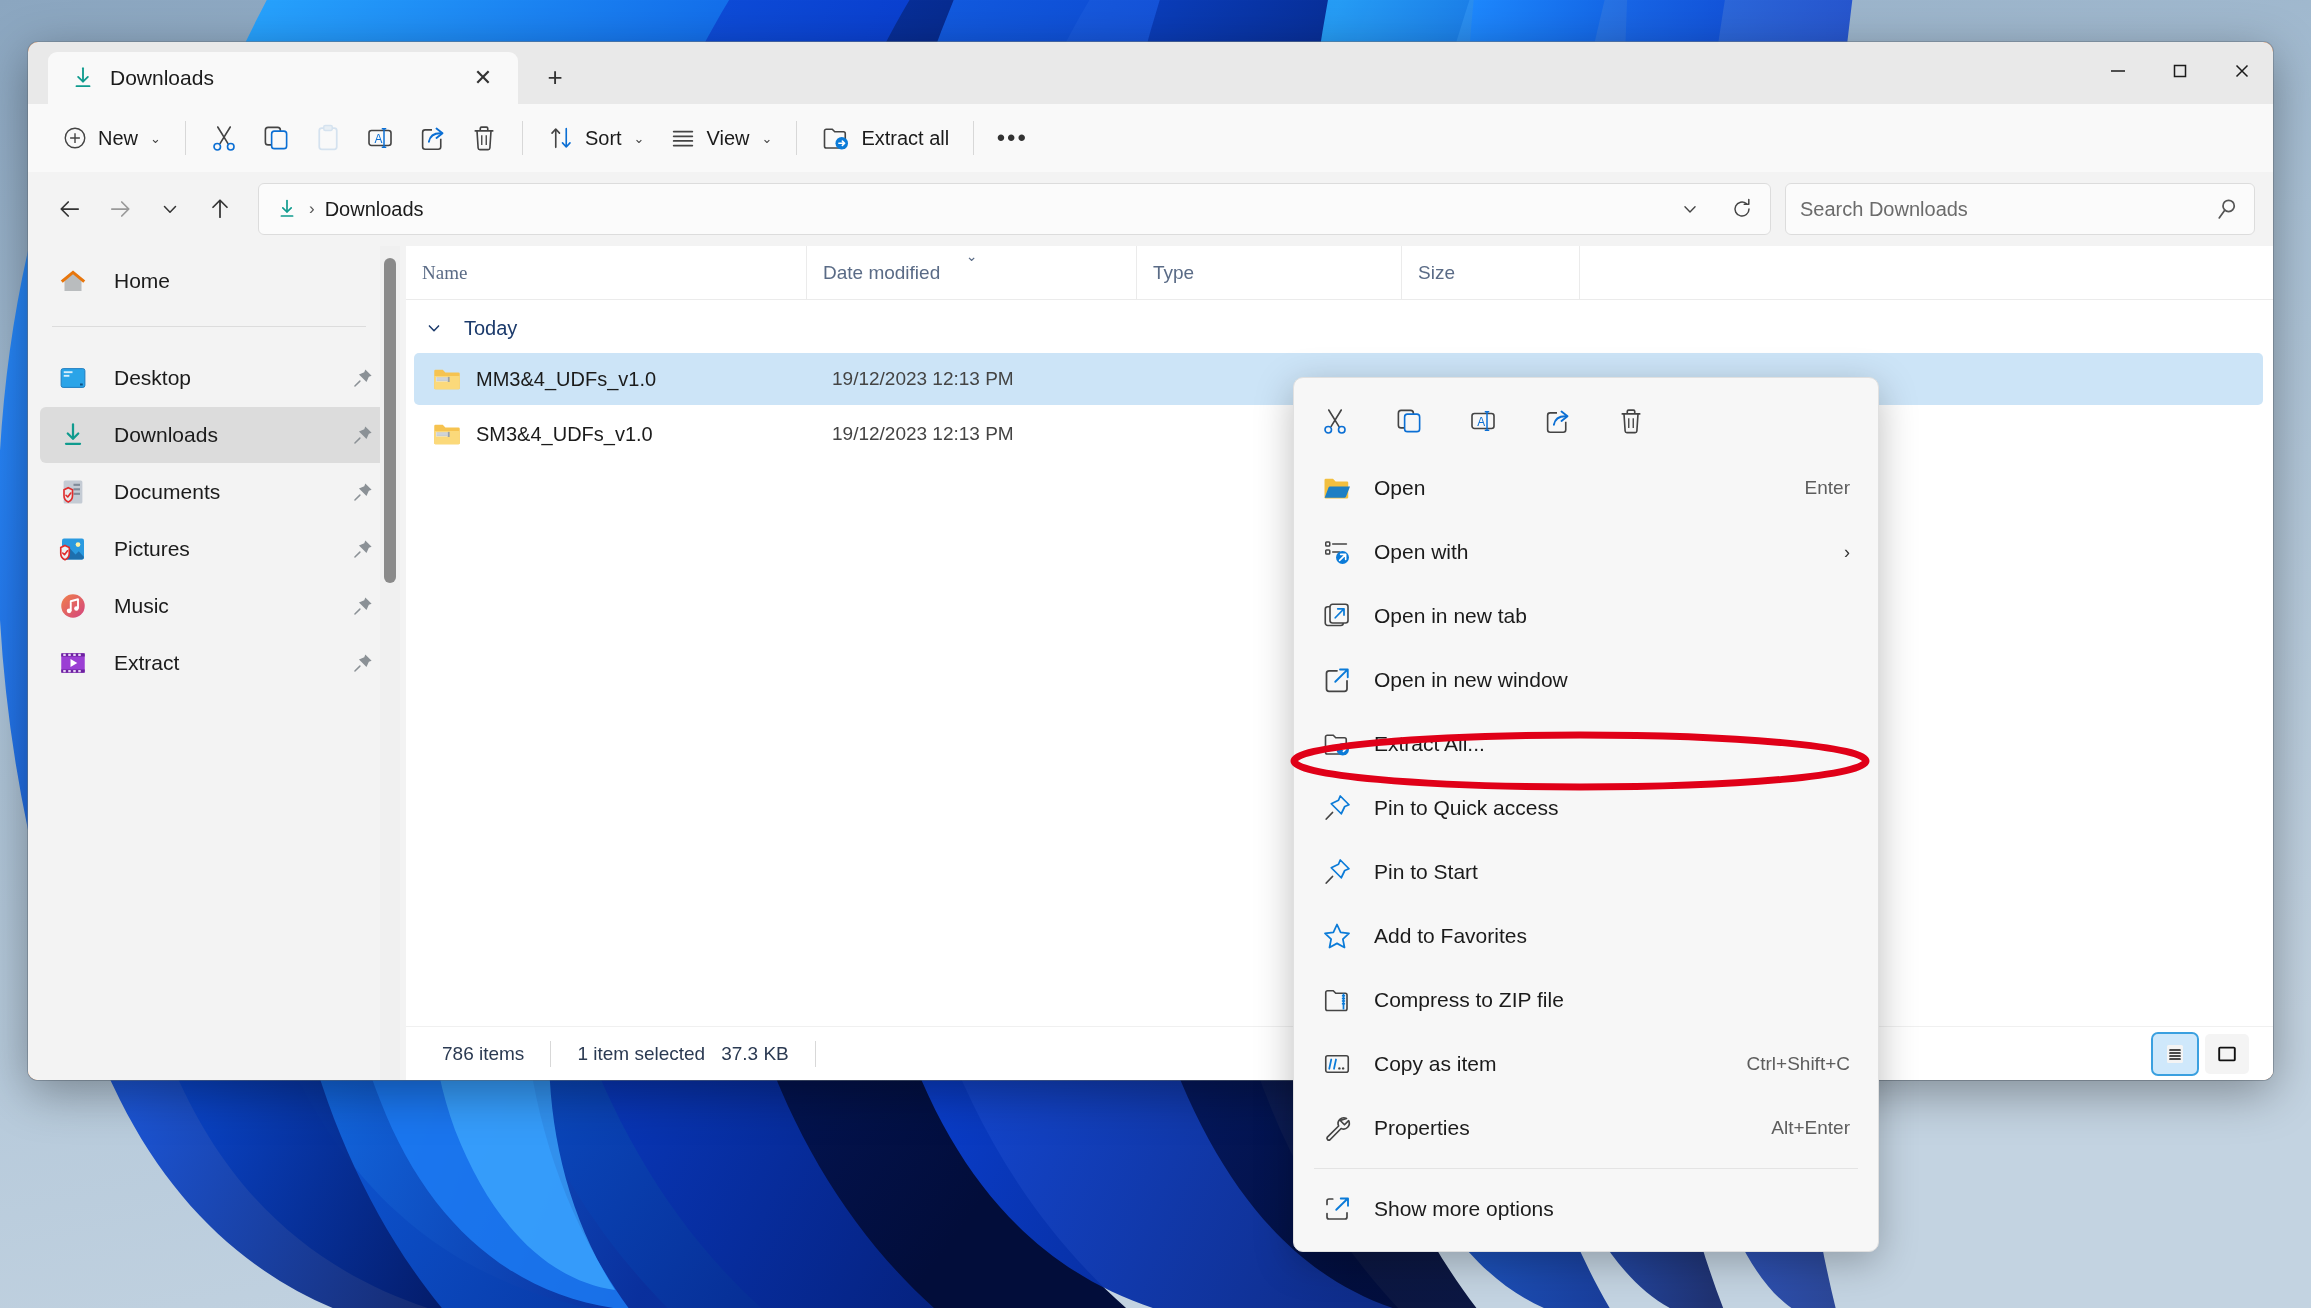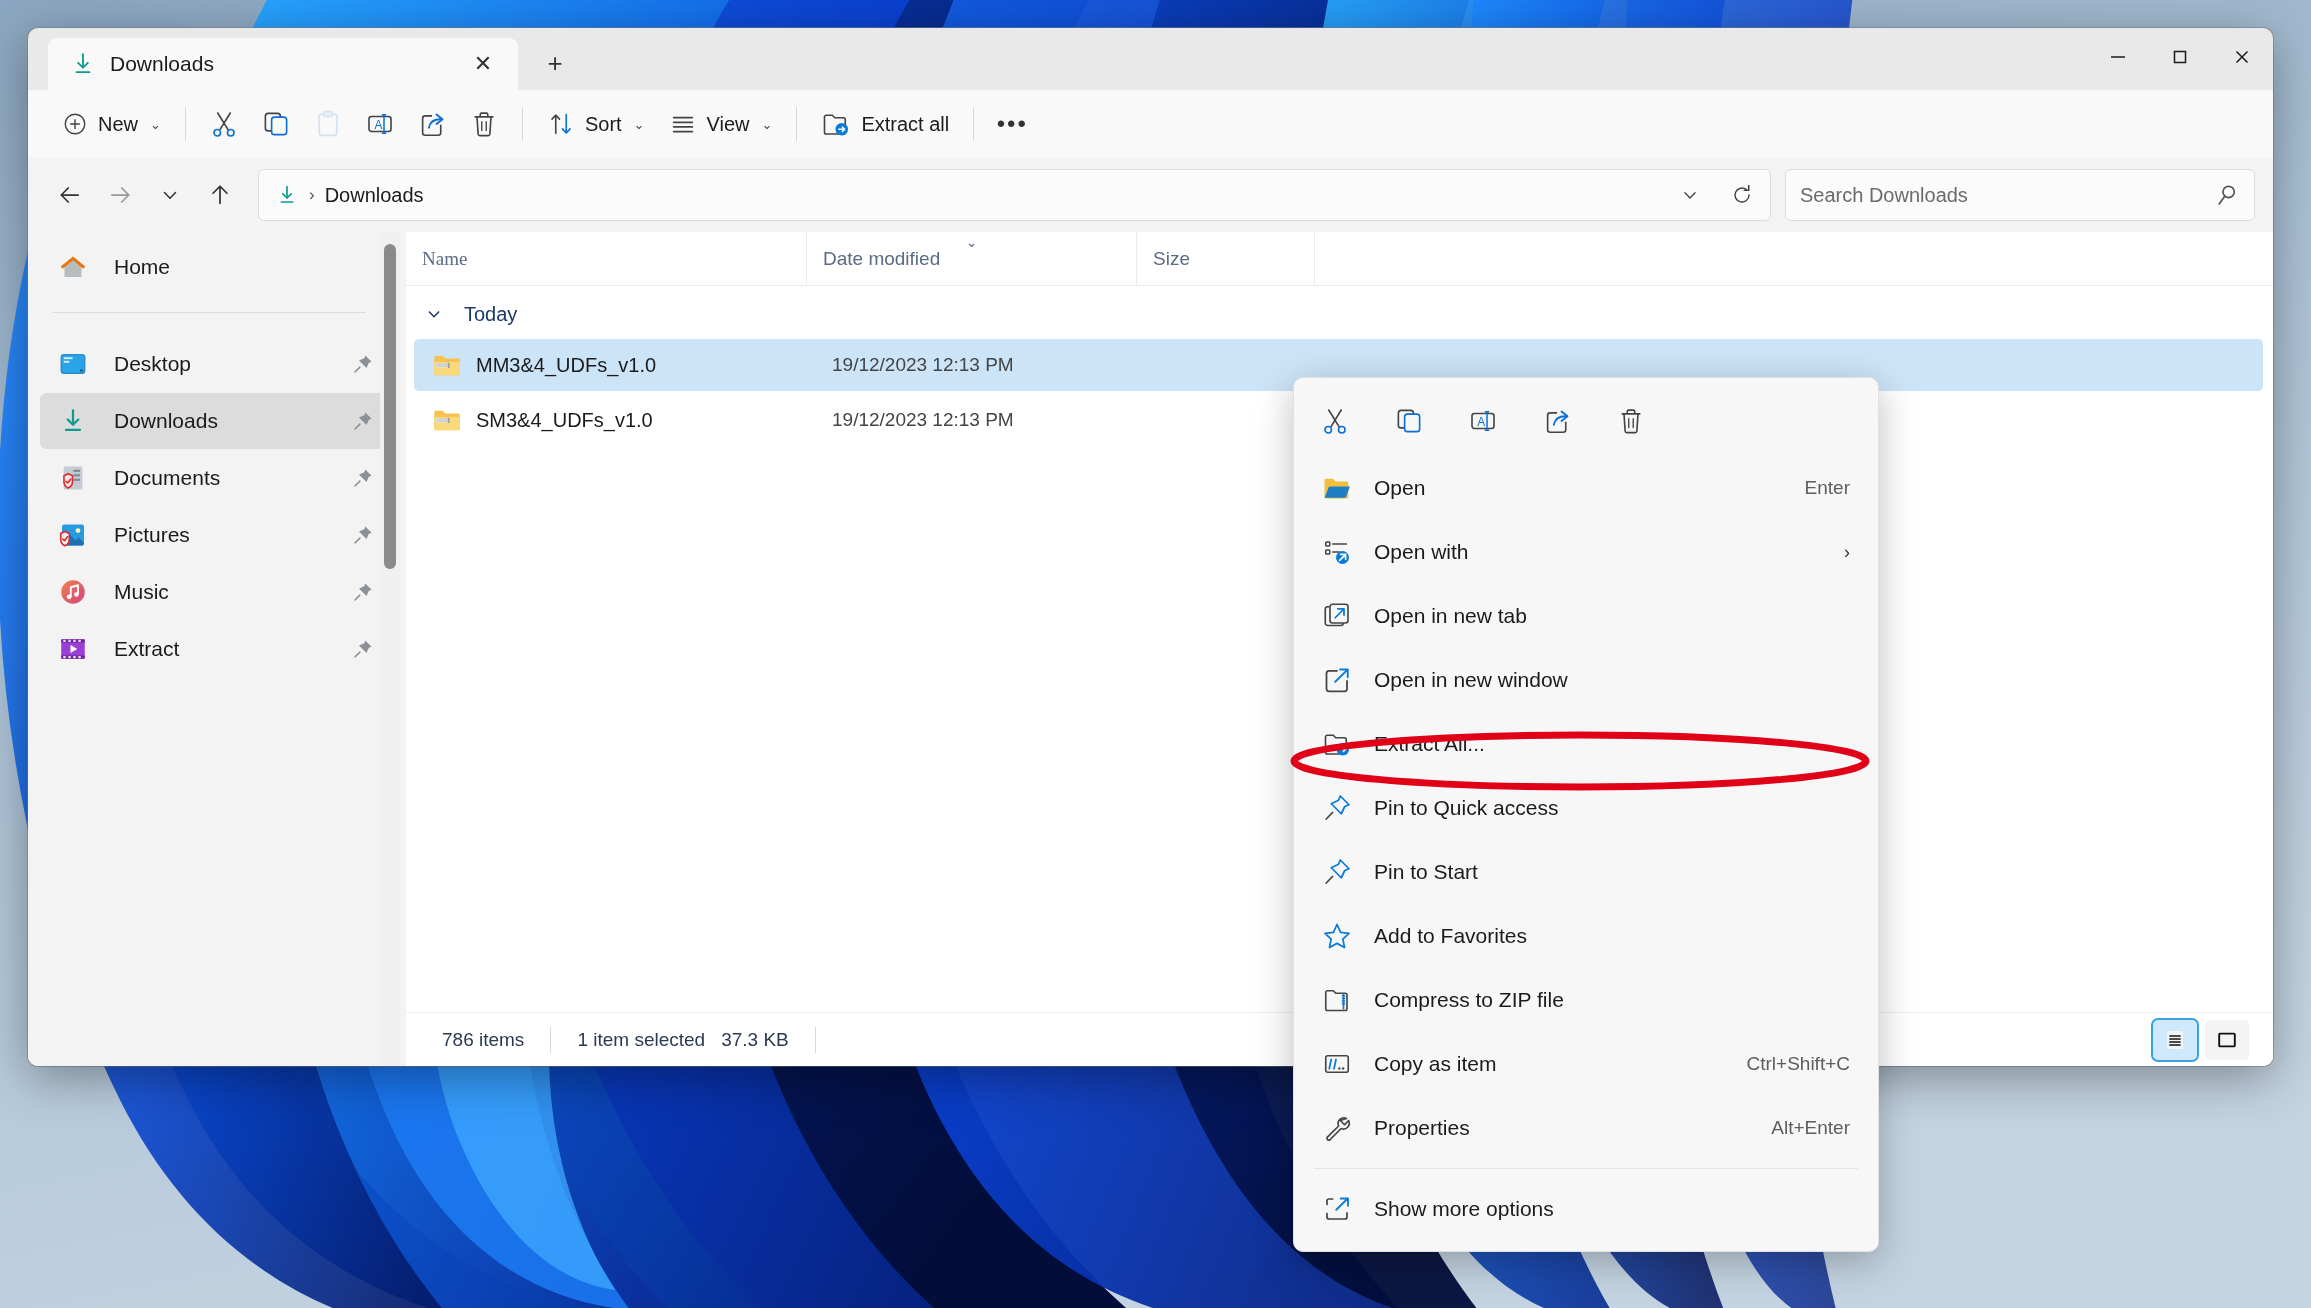--- a/index.html
+++ b/index.html
@@ -12,21 +12,21 @@
     position: relative;
     background: #6f8aa8;
   }
 
   
   #wallpaper { position:absolute; inset:0; }
 
   
   #explorer-window {
     position: absolute;
-    left: 28px; top: 28px;
+    left: 28px; top: 42px;
     width: 2245px; height: 1038px;
     background: #f97316;
     border-radius: 10px;
     box-shadow: 0 12px 48px rgba(0,0,0,0.35), 0 0 0 1px rgba(120,135,150,0.55);
     overflow: hidden;
     display: flex; flex-direction: column;
   }
 
   
   .titlebar {
@@ -569,20 +569,23 @@
 
     <div class="content">
       <div class="colheaders">
         <div class="colh" style="width:400px;">
           <span>Name</span>
         </div>
         <div class="colh" style="width:330px;">
           <span class="sortmark">⌄</span>
           <span>Date modified</span>
         </div>
+        <div class="colh" style="width:265px;">
+          <span>Type</span>
+        </div>
         <div class="colh" style="width:178px;">
           <span>Size</span>
         </div>
         <div class="colh" style="flex:1 1 auto;"></div>
       </div>
 
       <div class="filelist">
         <div class="grouprow">
           <svg width="20" height="20" viewBox="0 0 24 24">
             <path d="M6.5 9.5 L12 15.2 L17.5 9.5" fill="none" stroke="#1b3a6b" stroke-width="1.8" stroke-linecap="round" stroke-linejoin="round"></path>

